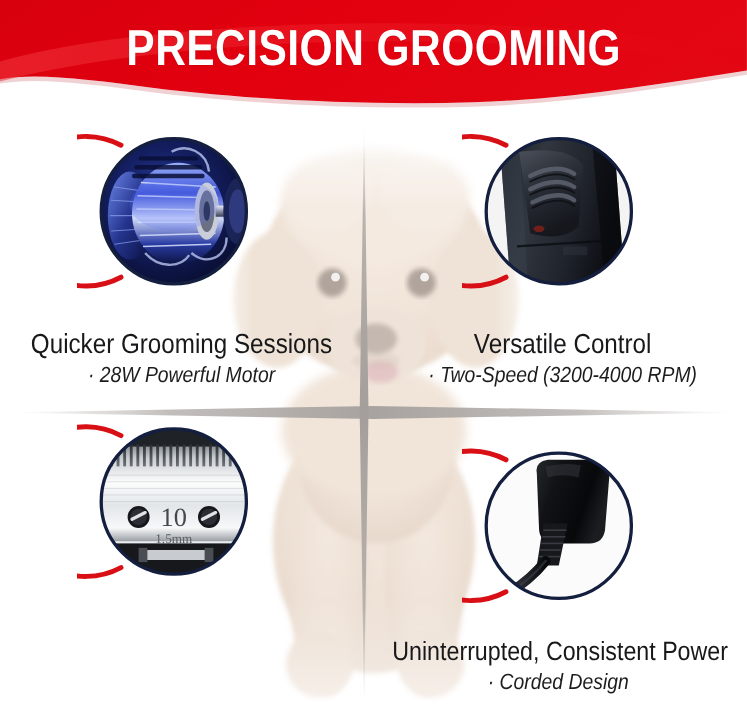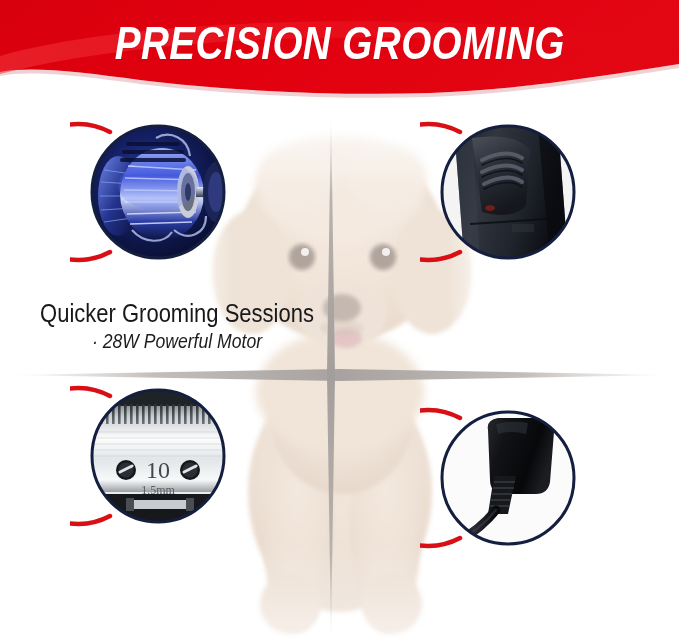--- a/index.html
+++ b/index.html
@@ -35,21 +35,20 @@
   .banner-title {
     position: absolute;
     left: 0; top: 0;
     width: 679px;
     height: 86px;
     display: flex;
     align-items: center;
     justify-content: center;
     z-index: 5;
     pointer-events: none;
-    font-style: italic;
   }
   .banner-title span {
     font-family: "Liberation Sans Narrow", "Liberation Sans", sans-serif;
     font-weight: bold;
     font-size: 46px;
     letter-spacing: 0.5px;
     color: #ffffff;
     transform: scaleX(0.84);
     transform-origin: center center;
     white-space: nowrap;
@@ -125,21 +124,21 @@
     font-family: "Liberation Sans Narrow", "Liberation Sans", sans-serif;
     font-size: 20px;
     font-style: italic;
     font-weight: normal;
     color: #1c1c1e;
     white-space: nowrap;
     transform: scaleX(0.88);
     line-height: 1.05;
   }
 
-  #text-tl { left: 12px;   top: 300px; width: 330px; }
+  #text-tl { left: 0px;   top: 300px; width: 330px; }
   #text-tr { left: 344px; top: 300px; width: 335px; }
   #text-bl { left: 0px;   top: 580px; width: 330px; }
   #text-br { left: 336px; top: 580px; width: 343px; }
 
   #text-br .feat-title { font-size: 24px; }
 </style>
 </head>
 <body>
 
 <div id="page">
@@ -505,22 +504,30 @@
 
       <circle cx="88" cy="80" r="66" fill="none" stroke="#141f3f" stroke-width="3"></circle>
     </svg>
   </div>
 
   <div class="feature-text" id="text-tl">
     <span class="feat-title">Quicker Grooming Sessions</span>
     <span class="feat-sub">· 28W Powerful Motor</span>
   </div>
 
-
-
+  <div class="feature-text" id="text-tr">
+    <span class="feat-title">Versatile Control</span>
+    <span class="feat-sub">· Two-Speed (3200-4000 RPM)</span>
+  </div>
+
+
+  <div class="feature-text" id="text-br">
+    <span class="feat-title">Uninterrupted, Consistent Power</span>
+    <span class="feat-sub">· Corded Design</span>
+  </div>
 
   <div class="banner">
     <svg viewBox="0 0 679 100" preserveAspectRatio="none">
       <defs>
         <linearGradient id="bannerMain" x1="0" y1="0" x2="1" y2="0.2">
           <stop offset="0%" stop-color="#d8000d"></stop>
           <stop offset="45%" stop-color="#e2000f"></stop>
           <stop offset="100%" stop-color="#e30613"></stop>
         </linearGradient>
         <linearGradient id="swoosh" x1="0" y1="0" x2="1" y2="0">

